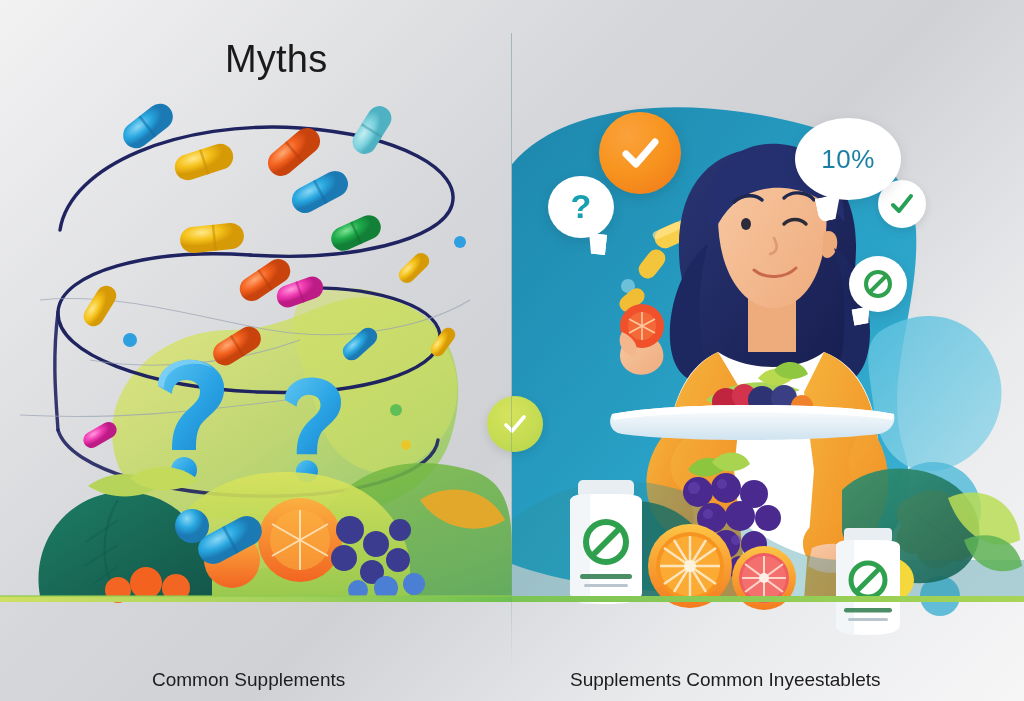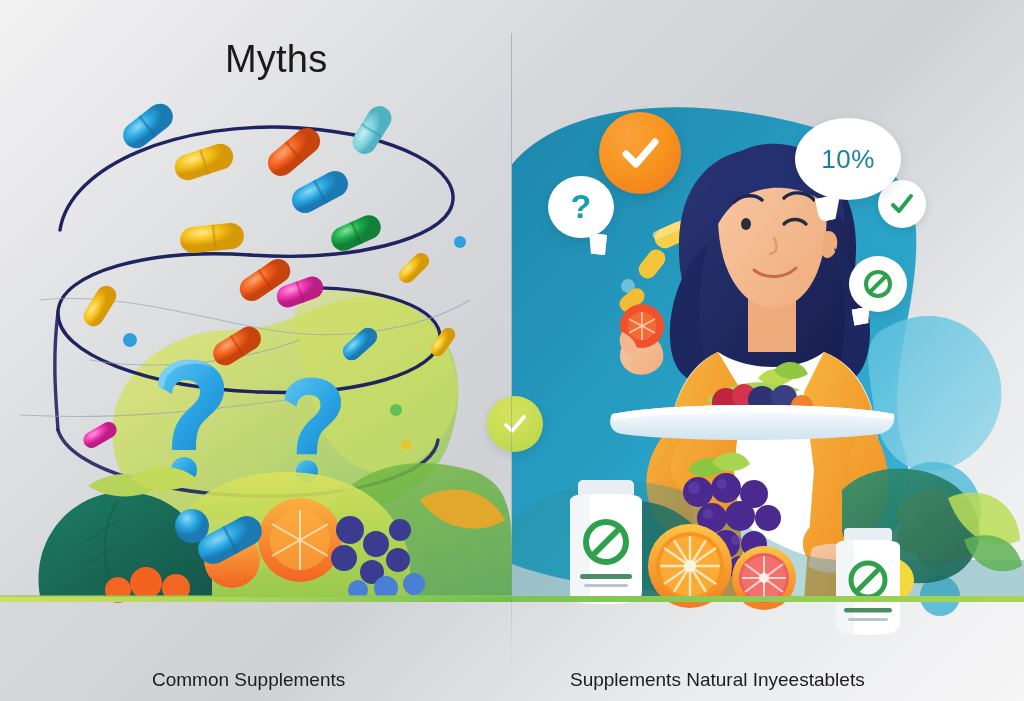--- a/index.html
+++ b/index.html
@@ -611,15 +611,15 @@
       <circle cx="17" cy="17" r="12" fill="none" stroke="#2fa14e" stroke-width="4"></circle>
       <path d="M10 24 L24 10" stroke="#2fa14e" stroke-width="4" stroke-linecap="round"></path>
     </svg>
   </div>
 
   <div class="divider"></div>
 
   <div class="title" id="title-myths">Myths</div>
 
   <div class="caption" id="caption-left">Common Supplements</div>
-  <div class="caption" id="caption-right">Supplements Natural Inyeestablets</div>
+  <div class="caption" id="caption-right">Supplements Common Inyeestablets</div>
 
 </div>
 
 </body></html>

